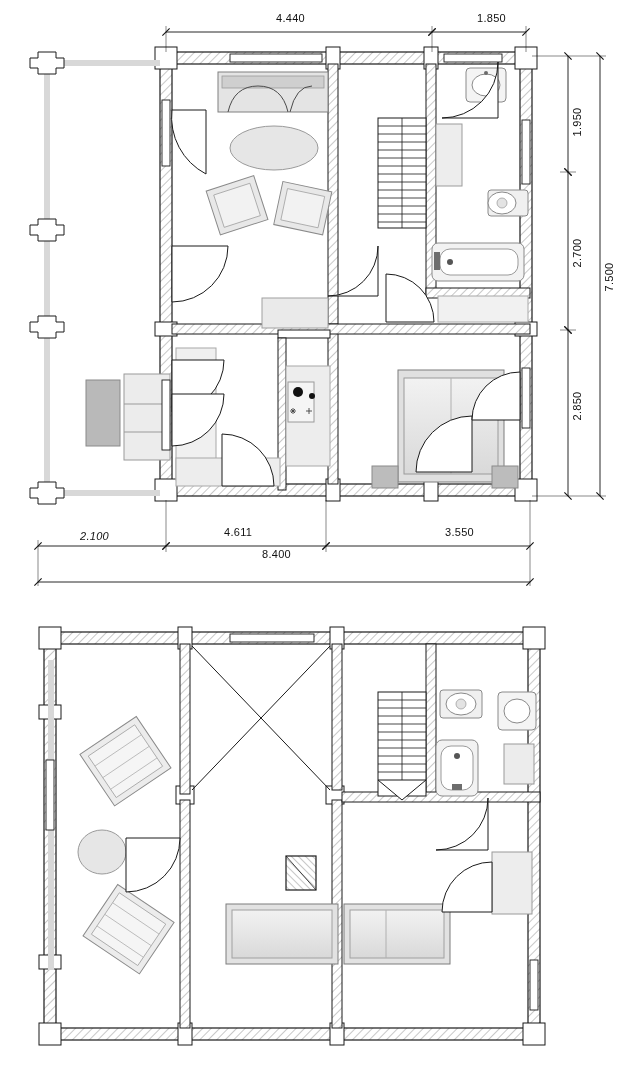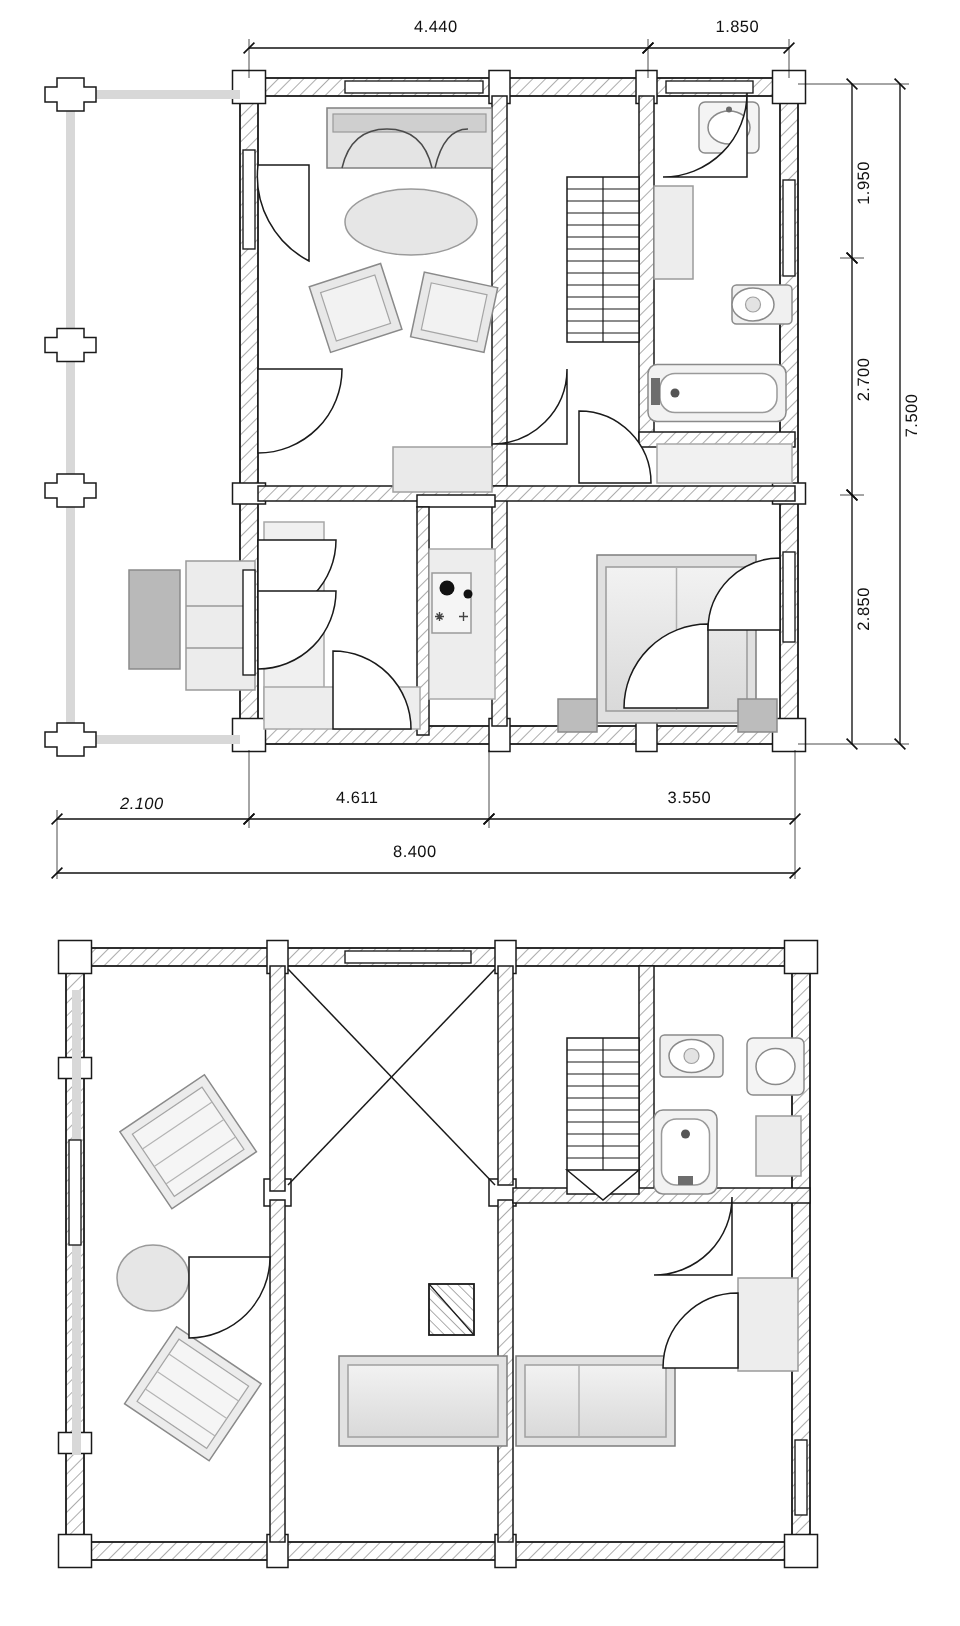--- a/index.html
+++ b/index.html
@@ -375,20 +375,20 @@
       </g>
     </g>
   </svg>
 
   <div class="dim-label" style="left:276px; top:12px;">4.440</div>
   <div class="dim-label" style="left:463px; top:12px;margin-left:14px;">1.850</div>
 
   <div class="dim-label" style="left:80px; top:530px;font-style:italic;">2.100</div>
   <div class="dim-label" style="left:224px; top:526px;">4.611</div>
   <div class="dim-label" style="left:406px; top:526px;margin-left:39px;">3.550</div>
-  <div class="dim-label" style="left:262px; top:562px;">8.400</div>
+  <div class="dim-label" style="left:262px; top:548px;">8.400</div>
 
   <div class="dim-label vert" style="left:562px; top:116px; transform:rotate(-90deg);">1.950</div>
   <div class="dim-label vert" style="left:562px; top:247px; transform:rotate(-90deg);">2.700</div>
   <div class="dim-label vert" style="left:562px; top:400px; transform:rotate(-90deg);">2.850</div>
   <div class="dim-label vert" style="left:594px; top:271px; transform:rotate(-90deg);">7.500</div>
 
 </div>
 
 </body></html>

